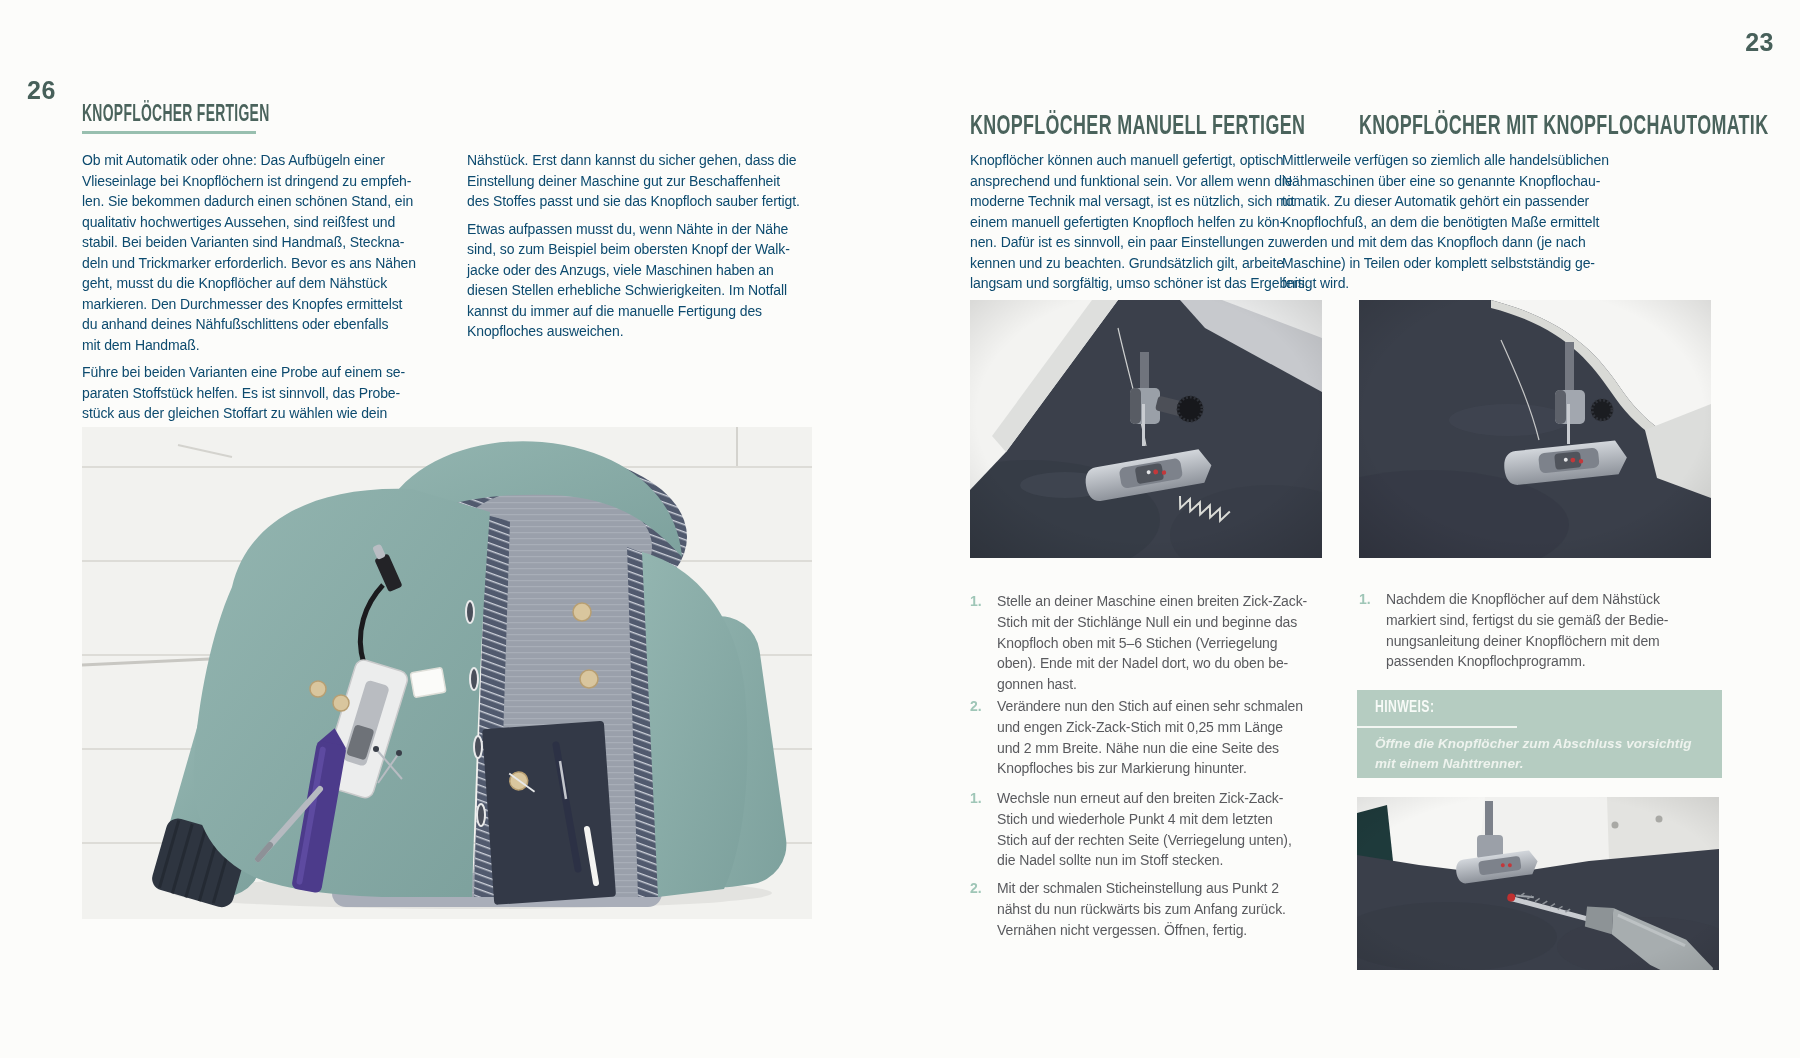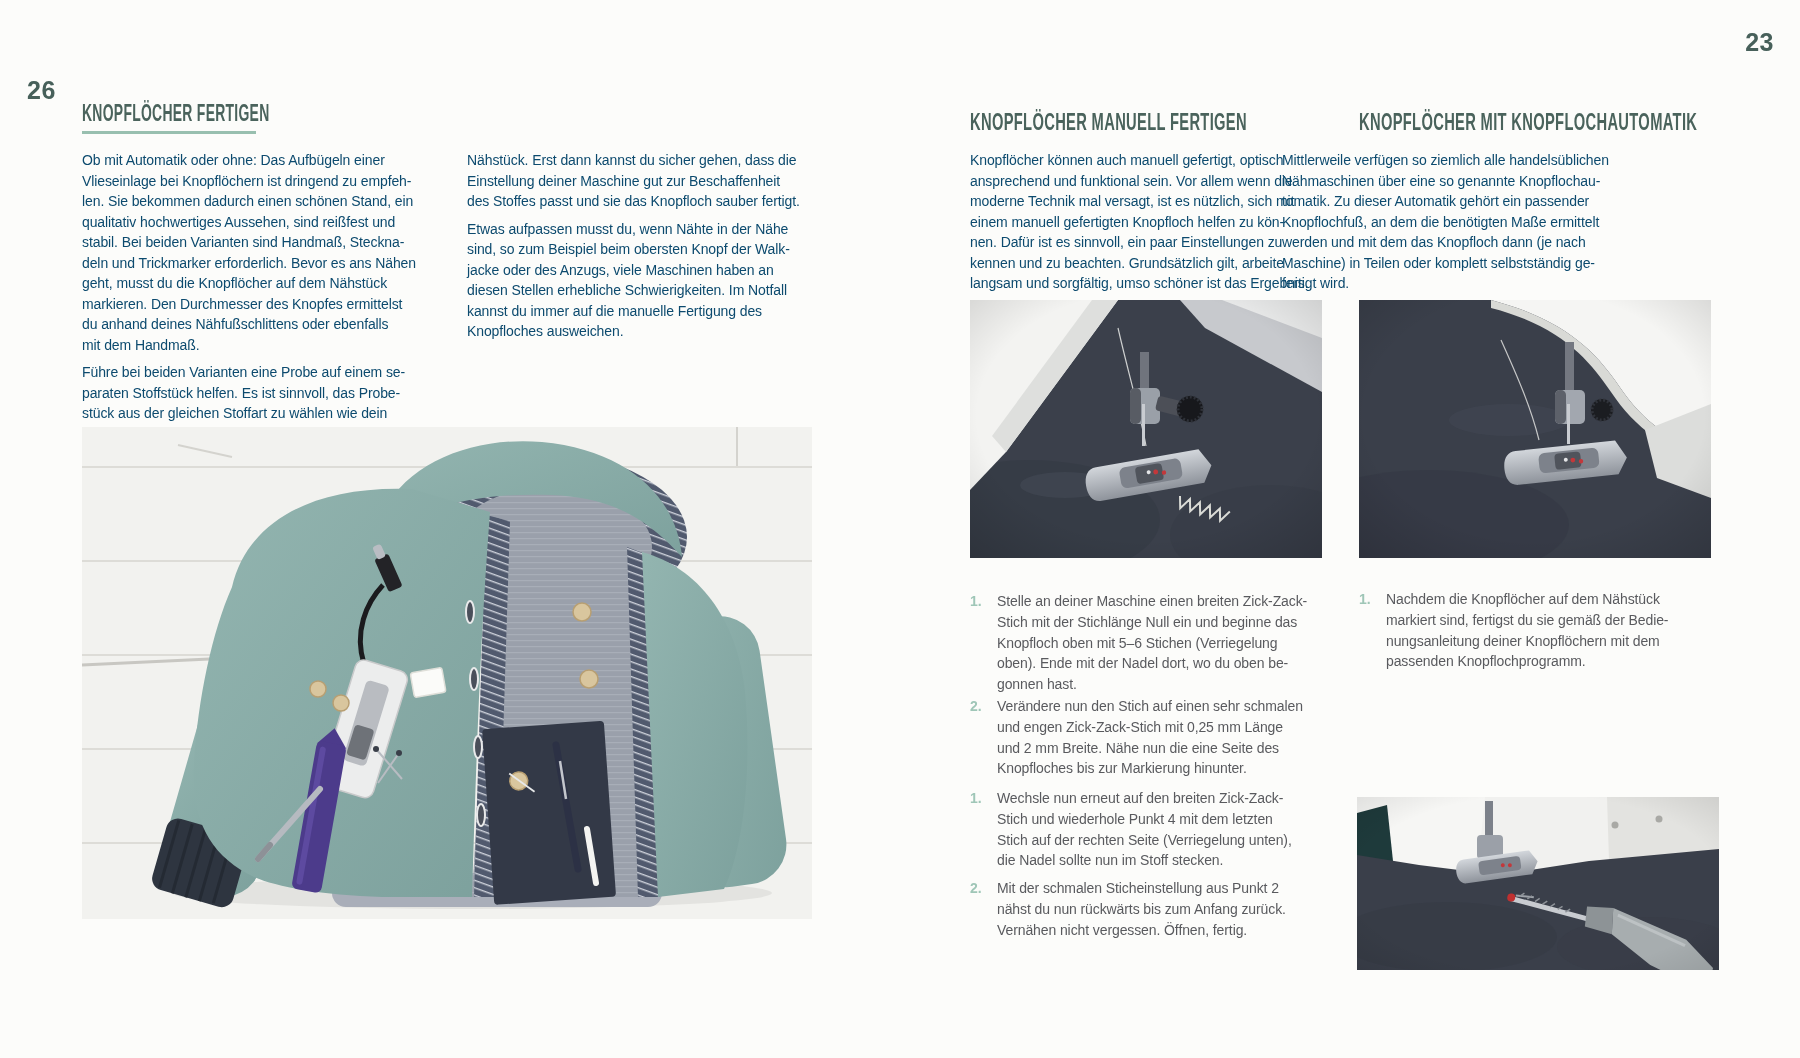--- a/index.html
+++ b/index.html
@@ -4,21 +4,21 @@
 <style>
   html,body{margin:0;padding:0;}
   body{width:1800px;height:1058px;background:#fbfbf9;font-family:"Liberation Sans",sans-serif;}
   .spread{position:relative;width:1800px;height:1058px;overflow:hidden;background:#fcfcfa;}
   .abs{position:absolute;}
   .page-num{font-size:25px;font-weight:bold;color:#47605a;letter-spacing:.5px;}
   .heading{font-weight:bold;color:#4a635c;white-space:nowrap;}
   .heading .hx{display:inline-block;transform-origin:0 50%;letter-spacing:.5px;}
   .title26{font-size:24px;}
   .title26 .hx{transform:scaleX(.58);}
-  .title27{font-size:23px;}
+  .title27{font-size:28px;}
   .title27 .hx{transform:scaleX(.64);}
   .rule{height:3px;background:#98bfaf;}
   .body-text{font-size:14px;line-height:20.5px;color:#0c4a6e;letter-spacing:-.1px;}
   .body-text p{margin:0 0 7px 0;white-space:pre-line;}
   .step{font-size:14px;line-height:20.8px;color:#595a5e;letter-spacing:-.1px;}
   .step .num{position:absolute;left:0;top:0;color:#9fc6b7;font-weight:bold;}
   .step .txt{margin-left:27px;white-space:pre-line;}
   .ph{overflow:hidden;background:#3a3f4a;}
   .ph svg{display:block;}
   .hint{background:#b5ccc1;}
@@ -331,20 +331,28 @@
   </div>
 
   <div class="abs step" style="left:1359px;top:589px;width:360px;">
     <span class="num">1.</span>
     <div class="txt">Nachdem die Knopflöcher auf dem Nähstück
 markiert sind, fertigst du sie gemäß der Bedie-
 nungsanleitung deiner Knopflöchern mit dem
 passenden Knopflochprogramm.</div>
   </div>
 
+  <div class="abs hint" style="left:1357px;top:690px;width:365px;height:88px;">
+    <div class="hint-label">
+      <span class="hx">HINWEIS:</span>
+    </div>
+    <div class="hint-rule" style="width:160px;"></div>
+    <div class="hint-text">Öffne die Knopflöcher zum Abschluss vorsichtig
+mit einem Nahttrenner.</div>
+  </div>
 
   <div class="abs ph" style="left:1357px;top:797px;width:362px;height:173px;" title="Seam ripper with red tip lying on dark fabric in front of the sewing machine">
     <svg width="362" height="173" viewBox="0 0 362 173">
       <defs>
         <linearGradient id="metal3" x1="0" y1="0" x2="0" y2="1">
           <stop offset="0" stop-color="#d2d6db"></stop>
             <stop offset="1" stop-color="#8e939b"></stop>
         </linearGradient>
         <radialGradient id="vig3" cx="0.5" cy="0.5" r="0.85">
           <stop offset="0.6" stop-color="#000" stop-opacity="0"></stop>

